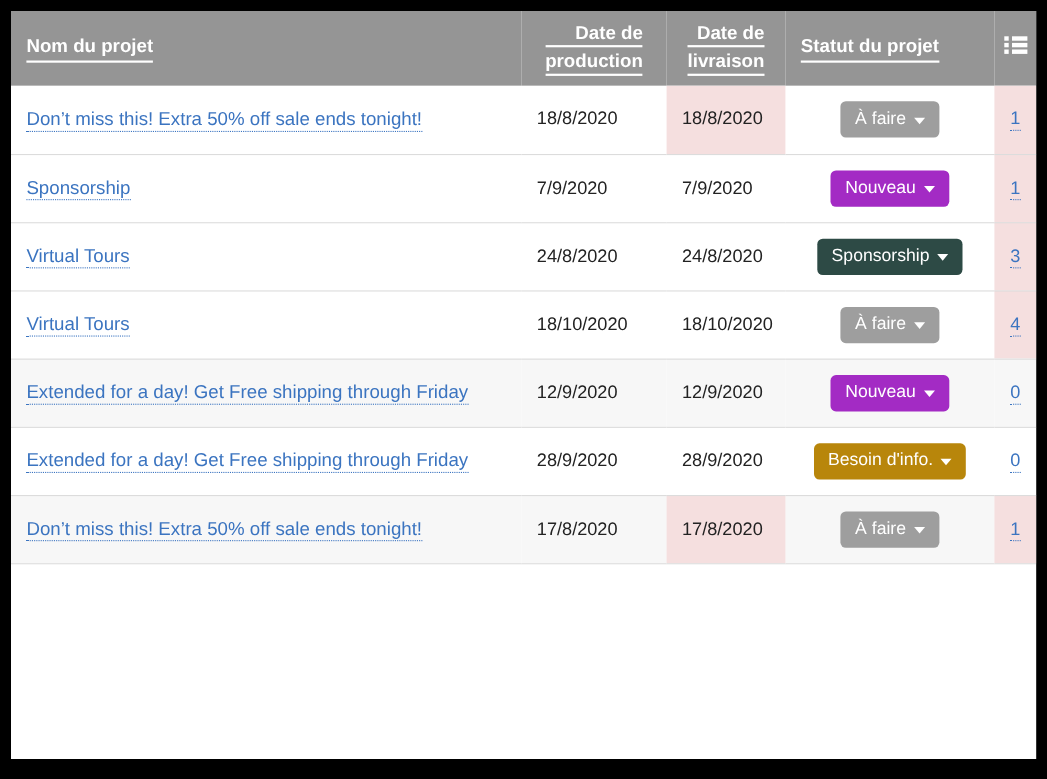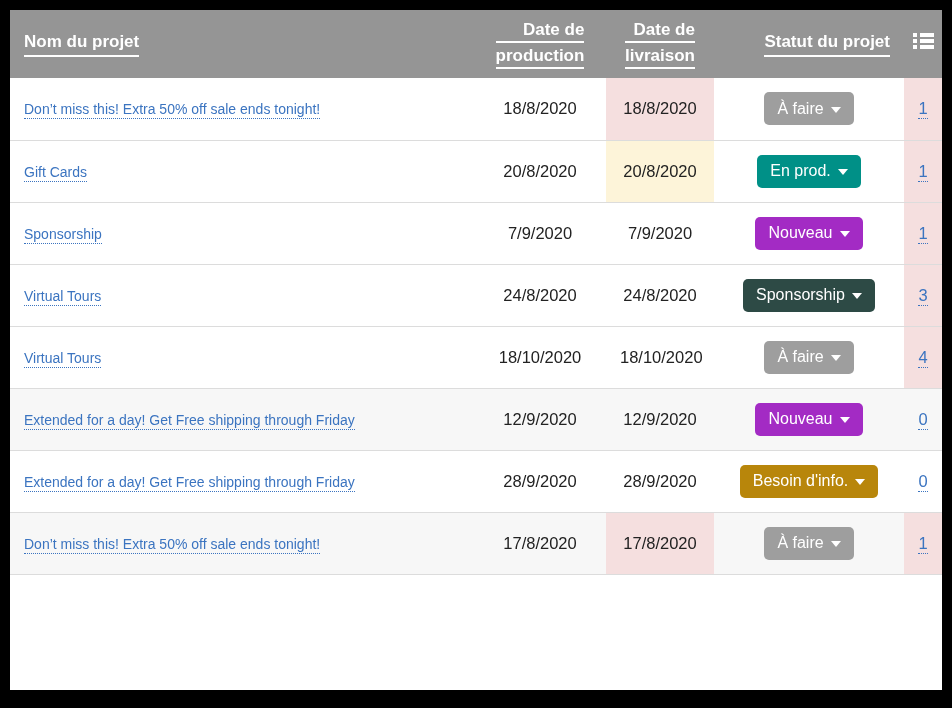--- a/index.html
+++ b/index.html
@@ -56,21 +56,21 @@
   th .hdr-label {
     display: inline-block;
     border-bottom: 2px solid #ffffff;
     line-height: 1.35;
     padding-bottom: 1px;
   }
 
   th.col-name { text-align: left; width: 464px; }
   th.col-prod { text-align: center; width: 132px; }
   th.col-deliv { text-align: center; width: 108px; }
-  th.col-status { text-align: right; width: 190px; }
+  th.col-status { text-align: left; width: 190px; }
   th.col-count { text-align: center; width: 38px; padding: 0 4px; }
 
   .hdr-two-line { display: inline-block; text-align: right; }
   .hdr-two-line span { display: block; }
   .hdr-two-line span.l1,
   .hdr-two-line span.l2 {
     border-bottom: 2px solid #ffffff;
     padding-bottom: 1px;
   }
   .hdr-two-line span.l1 { margin-bottom: 3px; }
@@ -112,34 +112,34 @@
 
   tbody td {
     padding: 0 14px;
     vertical-align: middle;
     font-size: 16.5px;
     color: #222222;
     box-sizing: border-box;
   }
 
   td.c-name { text-align: left; }
-  td.c-date { text-align: center; white-space: nowrap; }
+  td.c-date { text-align: left; white-space: nowrap; }
   td.c-status { text-align: center; }
   td.c-count { text-align: center; padding: 0 4px; }
 
   
   td.hl-pink  { background: #f5dfdf; }
   td.hl-cream { background: #fdf4d9; }
   td.hl-green { background: #dcecd4; }
   td.hl-none  { background: transparent; }
 
   
   a.proj-link {
     color: #3b74c0;
-    font-size: 14px;
+    font-size: 17px;
     text-decoration: none;
     border-bottom: 1px dotted #3b74c0;
     padding-bottom: 1px;
     cursor: pointer;
   }
 
   
   a.count-link {
     color: #3b74c0;
     font-size: 16.5px;
@@ -216,30 +216,20 @@
             <td class="c-name"><a class="proj-link">Don’t miss this! Extra 50% off sale ends tonight!</a></td>
             <td class="c-date">18/8/2020</td>
             <td class="c-date hl-pink">18/8/2020</td>
             <td class="c-status"><span class="pill" style="background: rgb(158, 158, 158);">
                 <span>À faire</span>
                 <span class="caret"></span>
               </span></td>
             <td class="c-count hl-pink"><a class="count-link">1</a></td>
           </tr>
           <tr class="plain">
-            <td class="c-name"><a class="proj-link">Gift Cards</a></td>
-            <td class="c-date">20/8/2020</td>
-            <td class="c-date hl-cream">20/8/2020</td>
-            <td class="c-status"><span class="pill" style="background: rgb(0, 144, 135);">
-                <span>En prod.</span>
-                <span class="caret"></span>
-              </span></td>
-            <td class="c-count hl-pink"><a class="count-link">1</a></td>
-          </tr>
-          <tr class="plain">
             <td class="c-name"><a class="proj-link">Sponsorship</a></td>
             <td class="c-date">7/9/2020</td>
             <td class="c-date hl-none">7/9/2020</td>
             <td class="c-status"><span class="pill" style="background: rgb(163, 43, 196);">
                 <span>Nouveau</span>
                 <span class="caret"></span>
               </span></td>
             <td class="c-count hl-pink"><a class="count-link">1</a></td>
           </tr>
           <tr class="plain">

